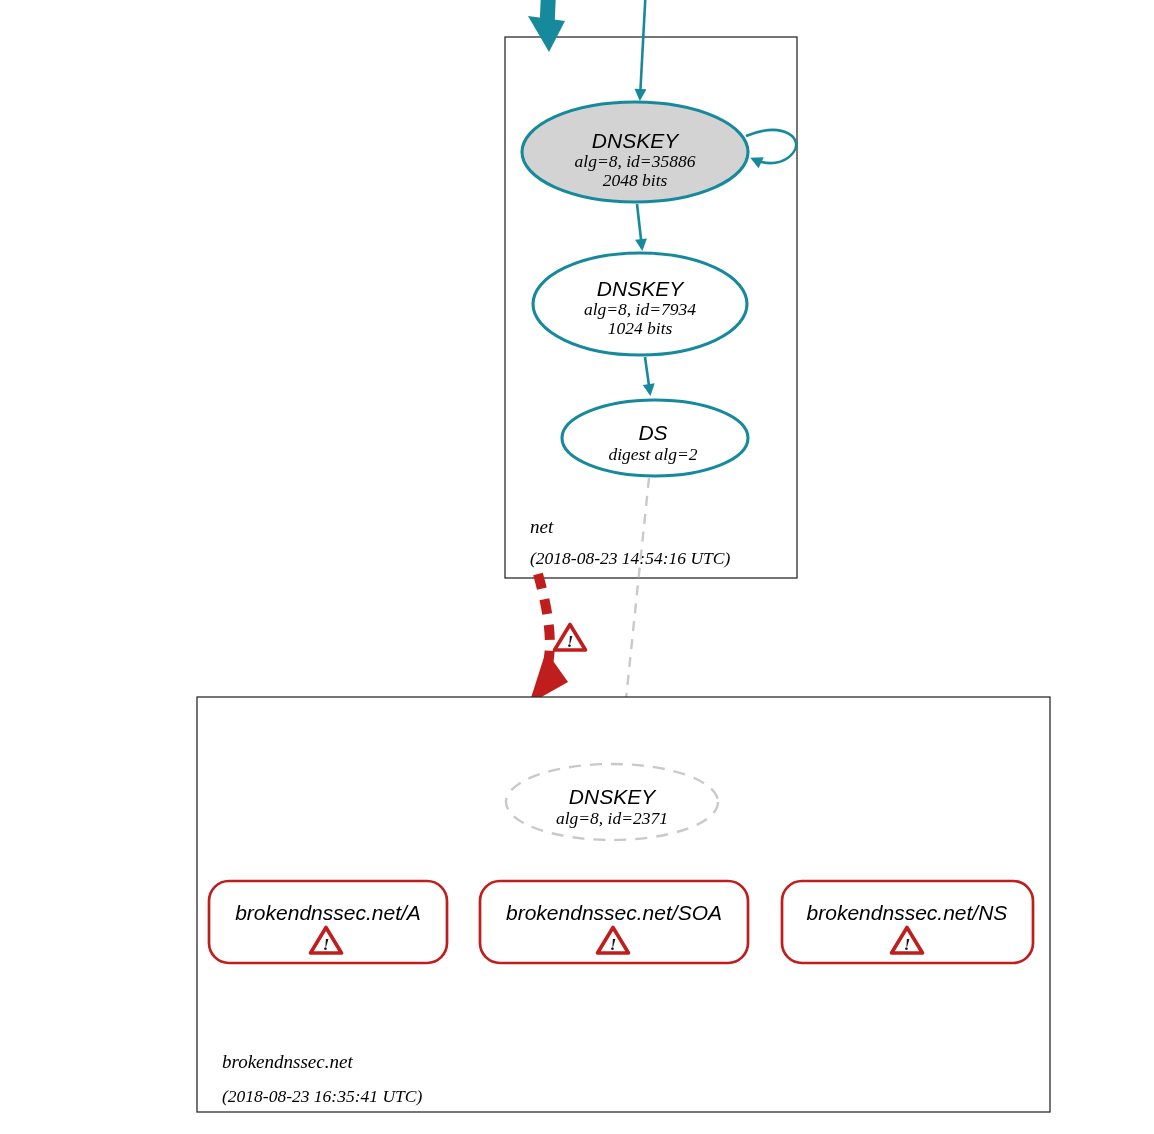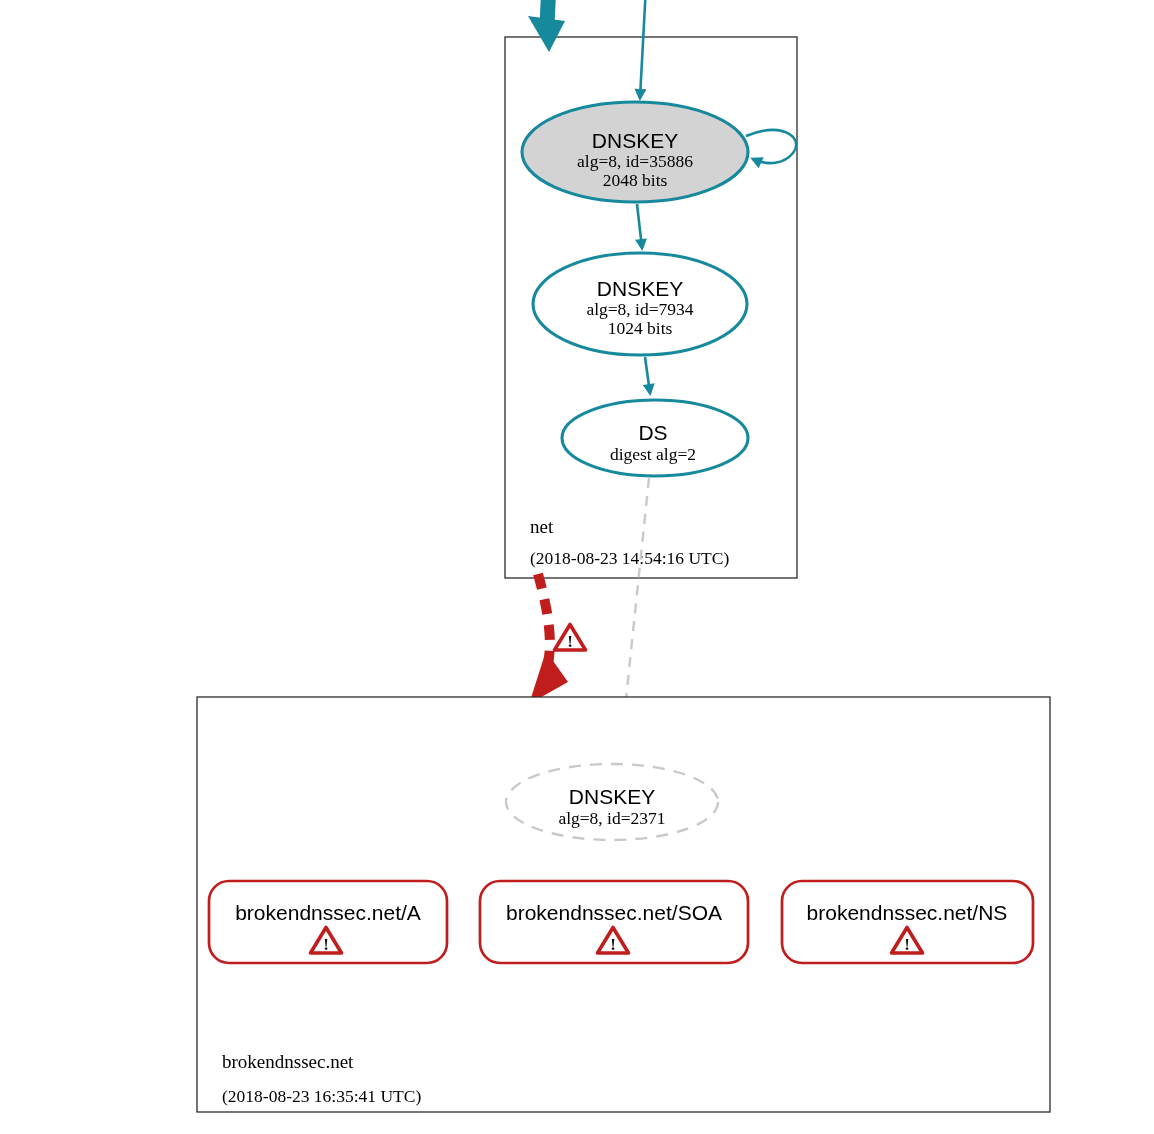--- a/index.html
+++ b/index.html
@@ -8,20 +8,21 @@
     background: #ffffff;
     width: 1154px;
     height: 1134px;
     overflow: hidden;
   }
   .canvas-wrap {
     position: relative;
     width: 1154px;
     height: 1134px;
     font-family: "Liberation Serif", serif;
+    font-style: italic;
   }
   svg { display: block; }
 
   .zone-box   { fill: #ffffff; stroke: #2b2b2b; stroke-width: 1.3px; }
   .edge-teal  { stroke: #17899c; stroke-width: 2.6px; fill: none; }
   .ellipse-teal { stroke: #17899c; stroke-width: 3.1px; }
   .ellipse-dashed { fill: #ffffff; stroke: #c9c9c9; stroke-width: 2.4px; stroke-dasharray: 12 9; }
   .edge-gray-dashed { stroke: #c9c9c9; stroke-width: 2.4px; fill: none; stroke-dasharray: 10 8; }
   .edge-red-dashed  { stroke: #c01d1d; stroke-width: 10px; fill: none; stroke-dasharray: 15 11; }
   .rrset-box  { fill: #ffffff; stroke: #c01d1d; stroke-width: 2.7px; }

